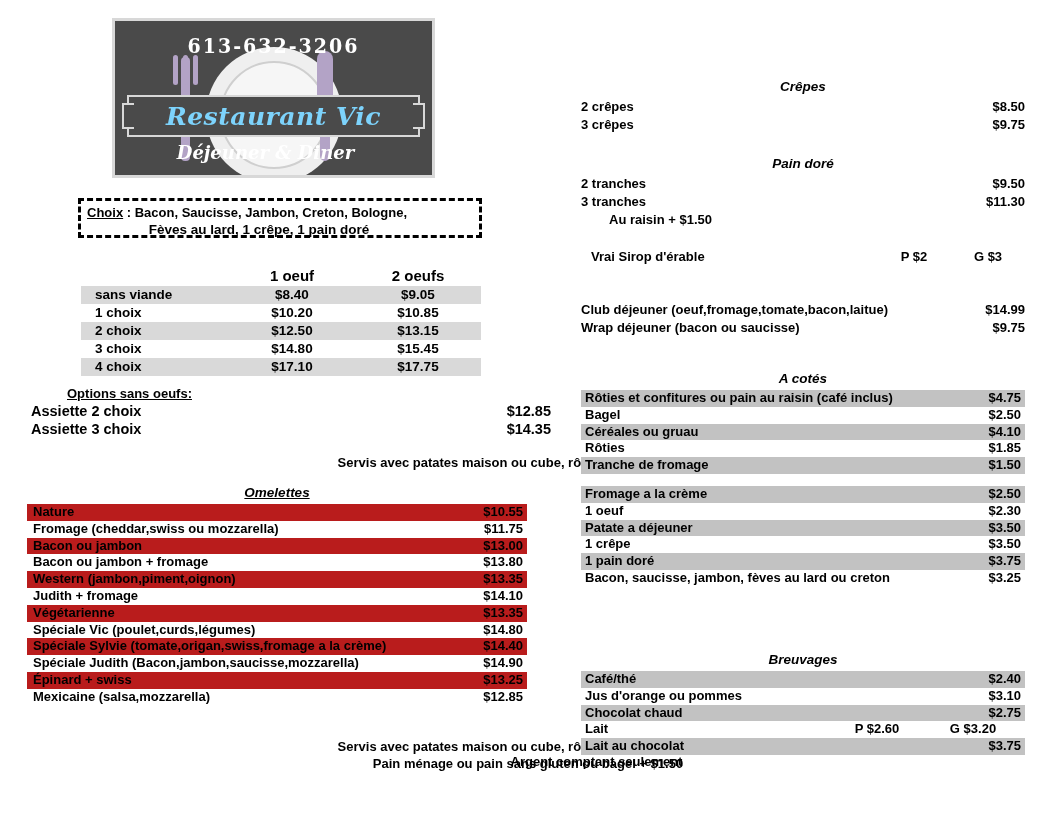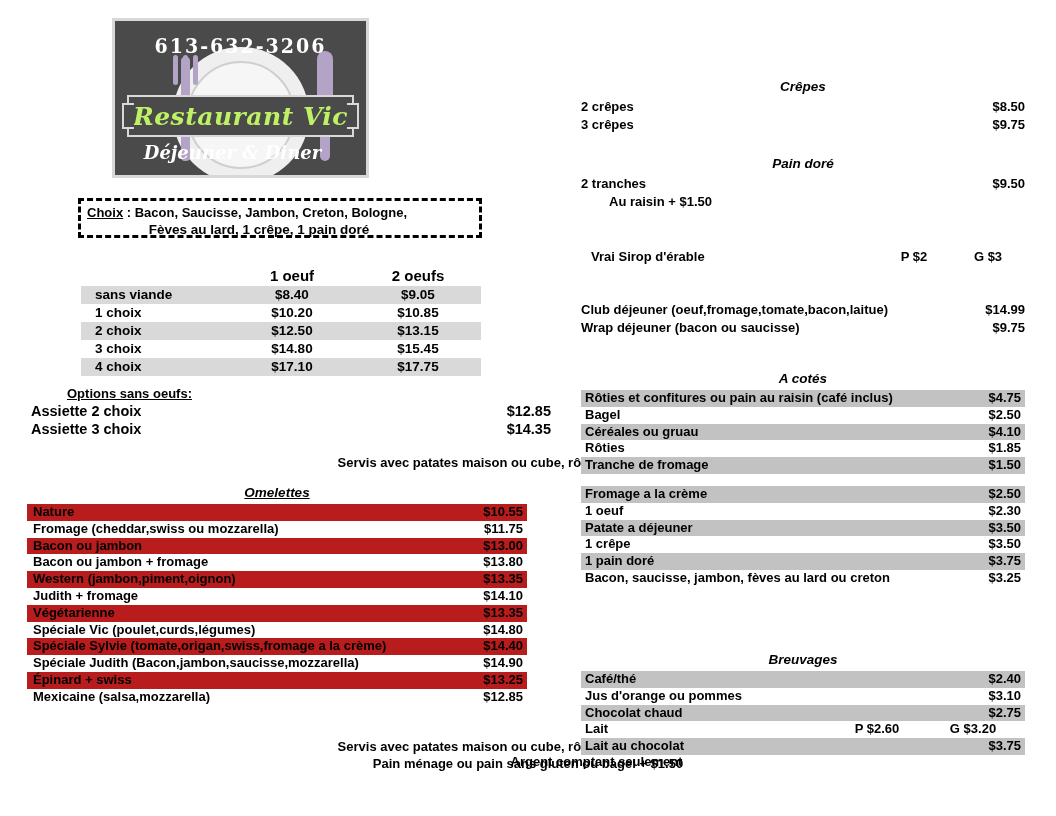--- a/index.html
+++ b/index.html
@@ -18,21 +18,21 @@
   .page {
     position: absolute;
     inset: 0;
   }
 
   
   .logo-wrap {
     position: absolute;
     left: 112px;
     top: 18px;
-    width: 257px;
+    width: 323px;
     height: 160px;
   }
   .logo-outer {
     position: absolute;
     inset: 0;
     background: #4a4a4a;
     border: 3px solid #d8d8d8;
     box-sizing: border-box;
     overflow: hidden;
   }
@@ -136,21 +136,21 @@
     top: 6px;
     width: 12px;
     height: 26px;
     border: 2px solid #d8d8d8;
     box-sizing: border-box;
     background: #4a4a4a;
   }
   .logo-banner::before { left: -7px; border-right: none; }
   .logo-banner::after { right: -7px; border-left: none; }
   .logo-name {
-    color: #bef264;
+    color: #7dd3fc;
     font-family: "DejaVu Serif", serif;
     font-style: italic;
     font-weight: bold;
     font-size: 25px;
     letter-spacing: 0.5px;
     white-space: nowrap;
   }
   .logo-sub {
     position: absolute;
     left: 0;
@@ -479,20 +479,24 @@
         <span class="price">$9.75</span>
       </div>
   </div>
 
   <div class="rcol paindore">
     <div class="sec-title plain">Pain doré</div>
     <div class="plain-row">
         <span class="name">2 tranches</span>
         <span class="price">$9.50</span>
       </div>
+    <div class="plain-row">
+        <span class="name">3 tranches</span>
+        <span class="price">$11.30</span>
+      </div>
     <div class="plain-row indent">
         <span class="name">Au raisin + $1.50</span>
       </div>
   </div>
 
   <div class="rcol sirop">
     <div class="plain-row indent2">
       <span class="name">Vrai Sirop d'érable</span>
       <span class="pg-cell">P $2</span>
       <span class="pg-cell">G $3</span>

